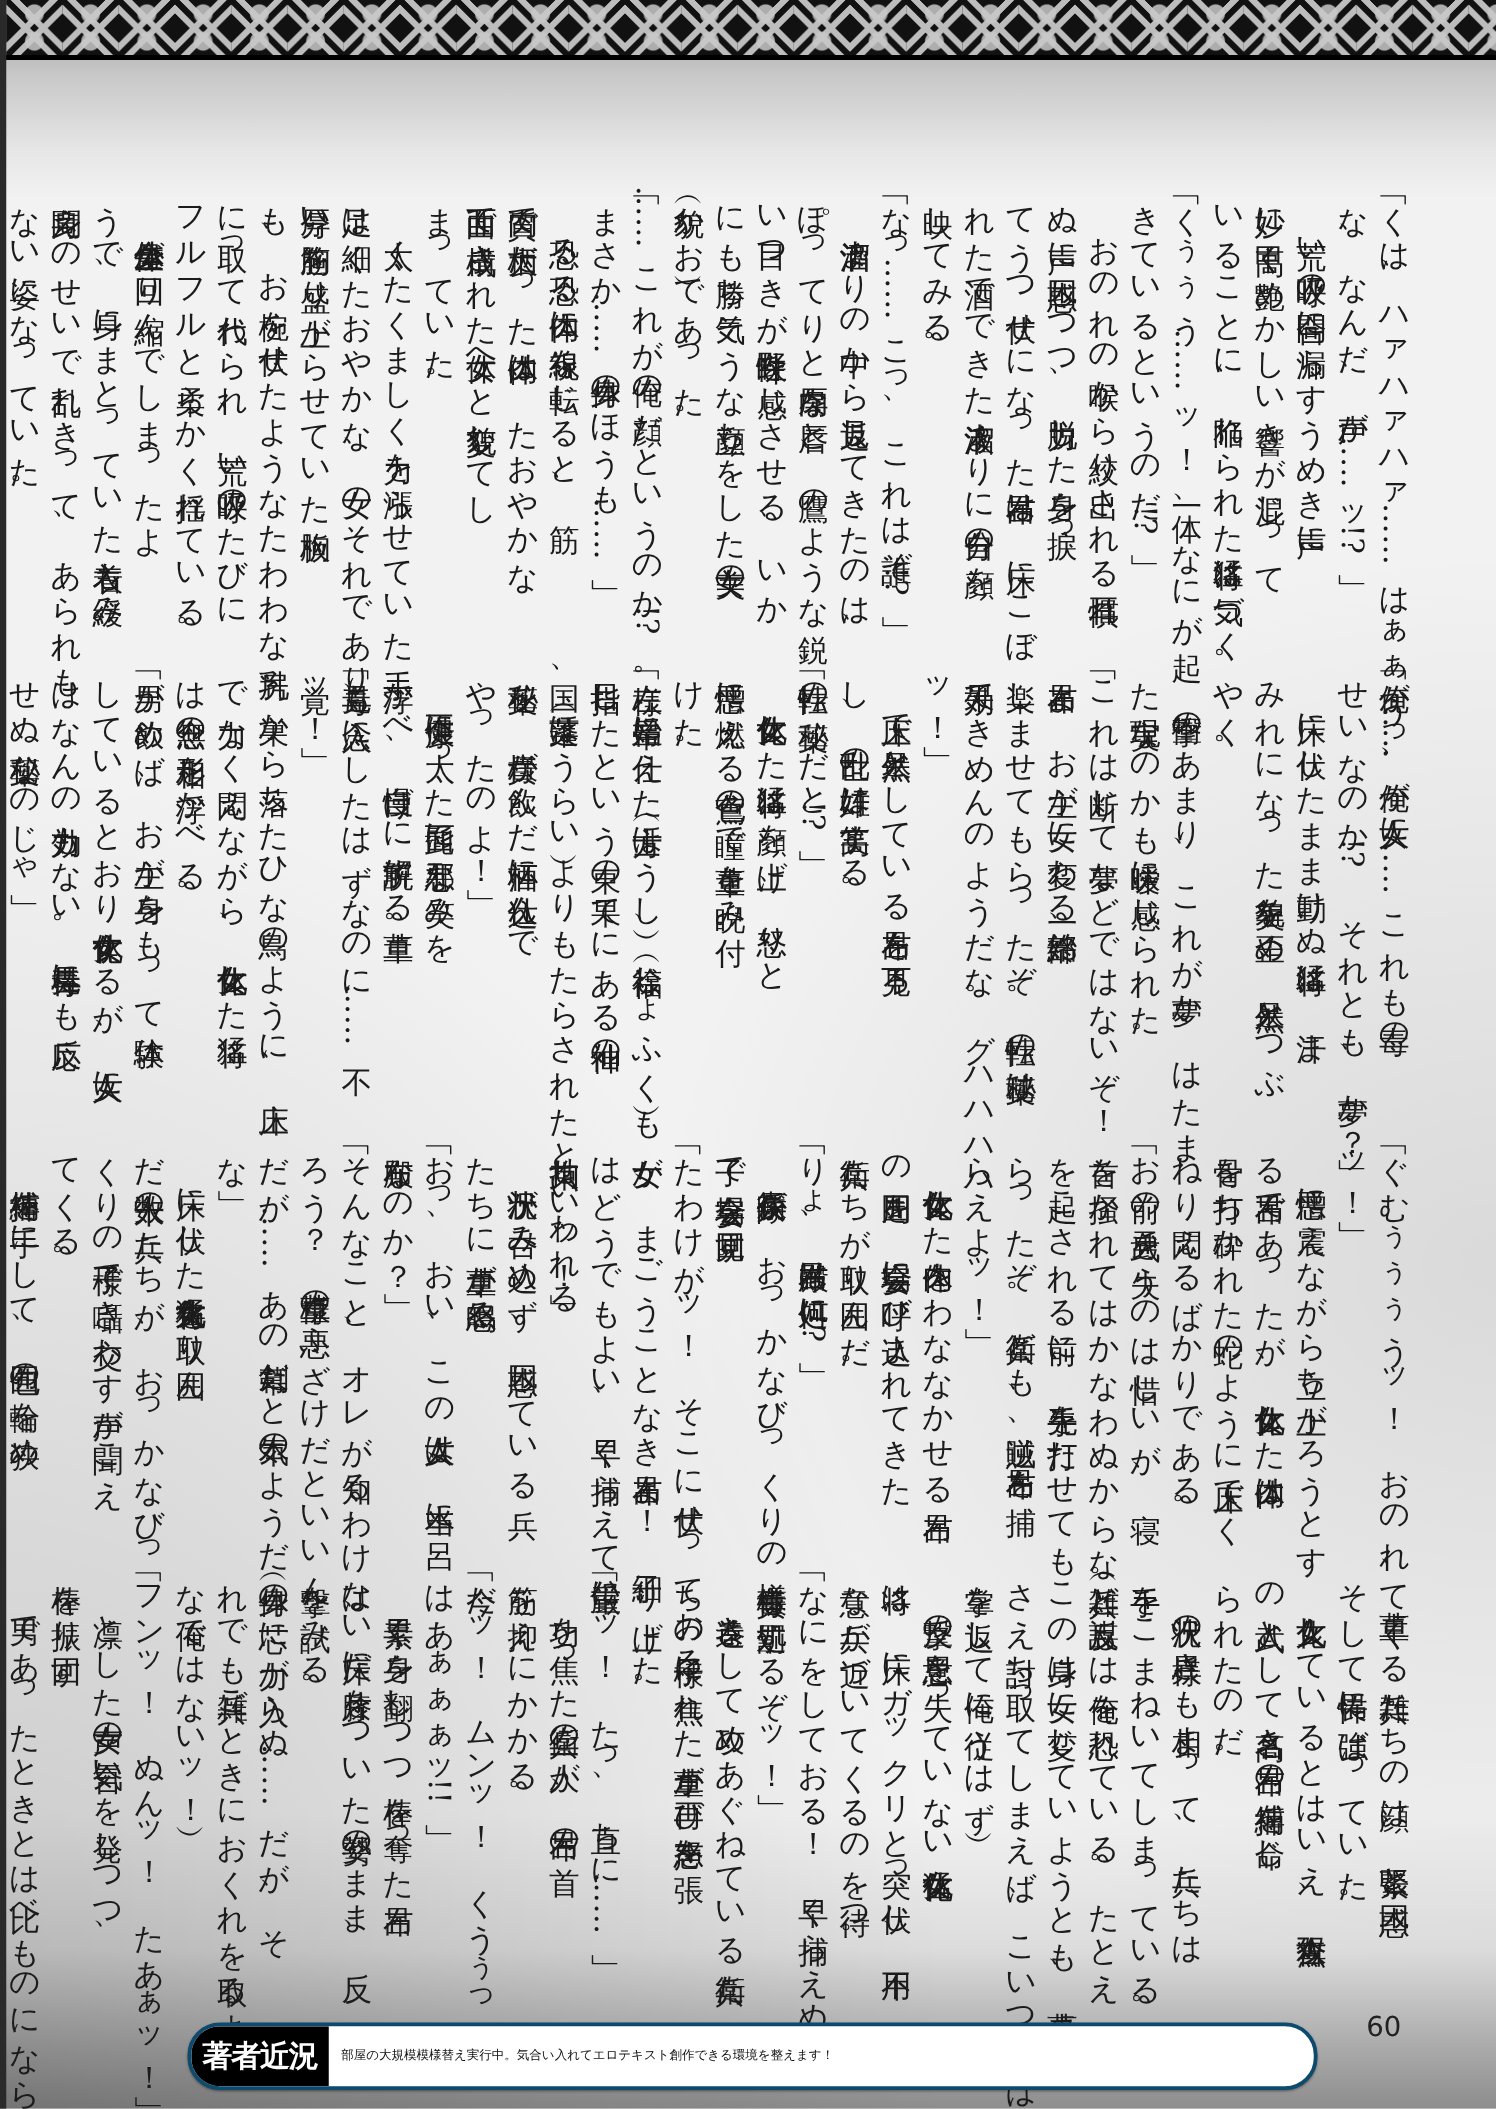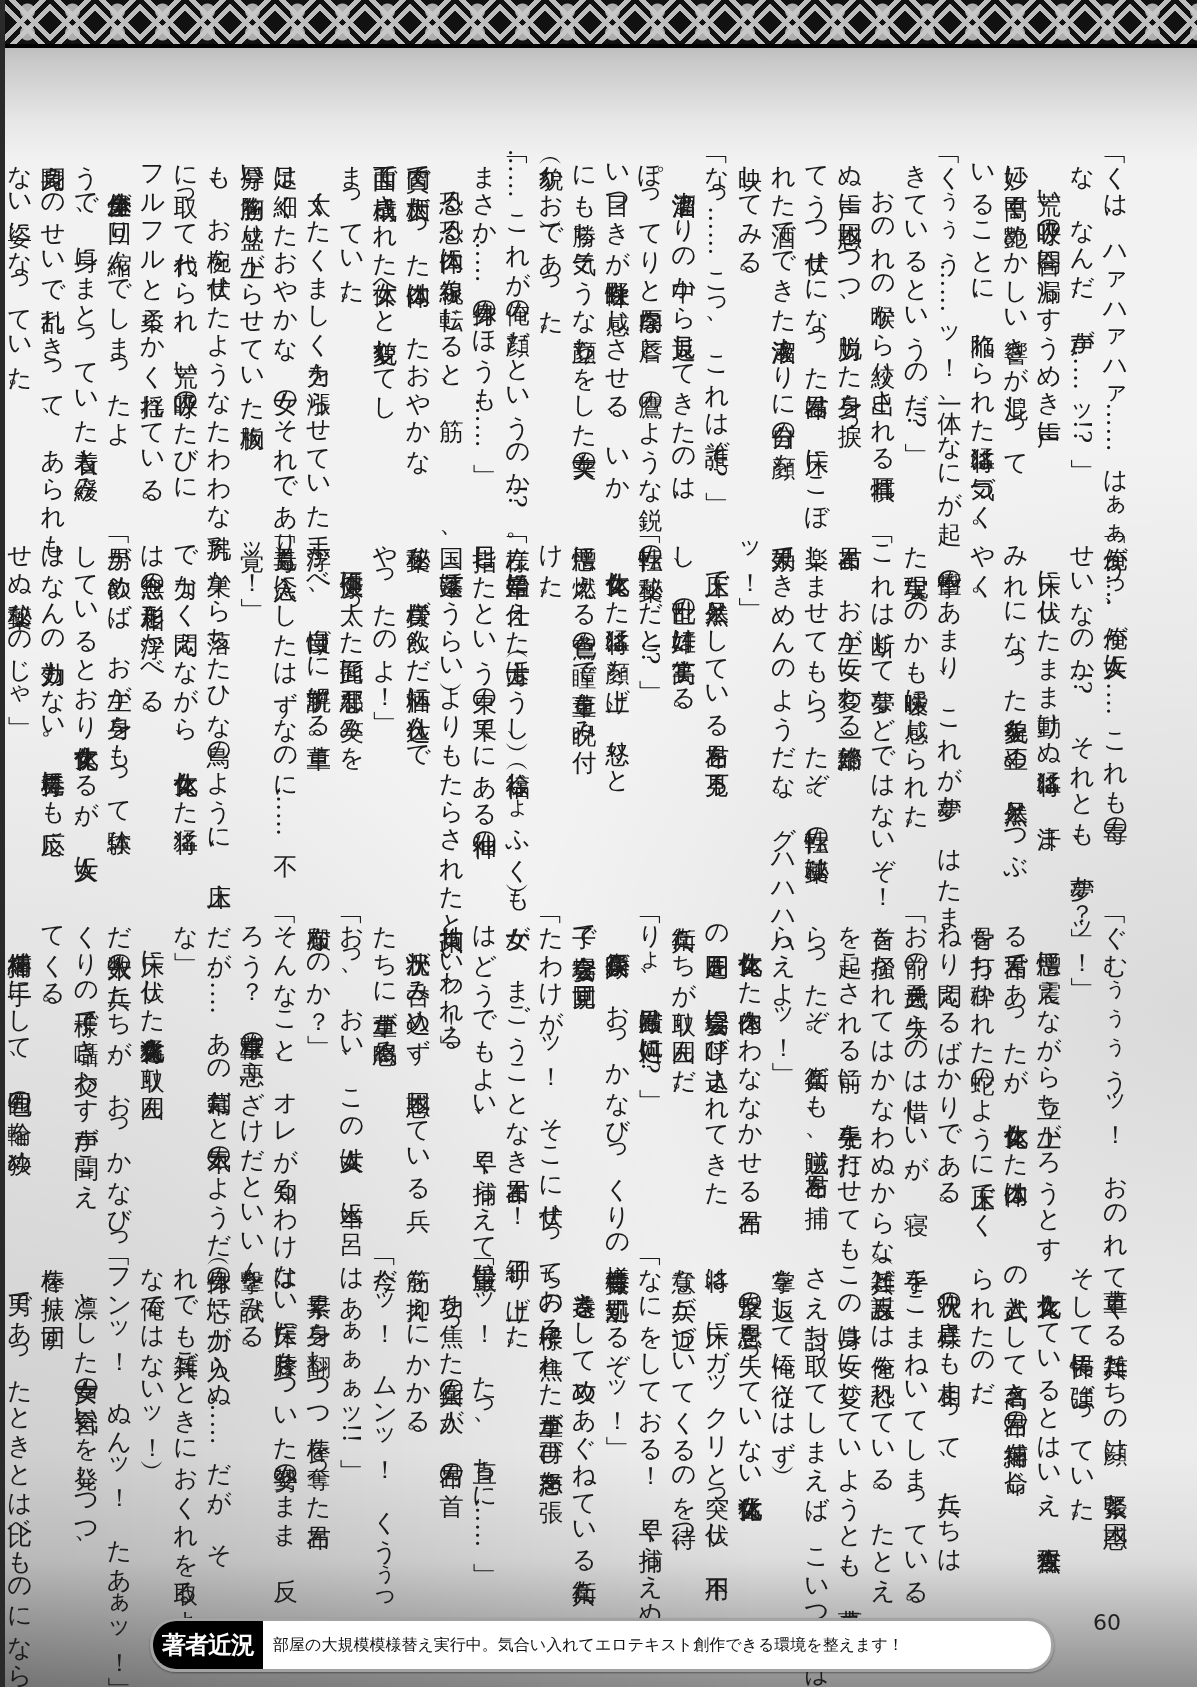--- a/index.html
+++ b/index.html
@@ -43,34 +43,34 @@
     writing-mode: vertical-rl;
     font-size:24.5px;
     line-height:33.2px;
     color:#1b1b1b;
     letter-spacing:0.5px;
   }
   .tier .line { display:block; white-space:nowrap; }
 
   .footer-box {
     position:absolute; left:150px; top:1618px; width:898px; height:48px;
-    border:3px solid #a3a3a3; border-radius:26px; background:#fff;
+    border:3px solid #0c4a6e; border-radius:26px; background:#fff;
     overflow:hidden; box-shadow:0 1px 2px rgba(0,0,0,0.4);
   }
   .footer-label {
     position:absolute; left:0; top:0; width:110px; height:48px;
     background:#000; color:#fff;
     font-family:"DejaVu Sans","Liberation Sans",sans-serif;
     font-weight:bold; font-size:24px; line-height:48px; text-align:center;
     letter-spacing:-1px;
   }
   .footer-text {
     position:absolute; left:120px; top:0; height:48px; line-height:48px;
     font-family:"DejaVu Sans","Liberation Sans",sans-serif;
-    font-size:16px; color:#111; white-space:nowrap;
+    font-size:10px; color:#111; white-space:nowrap;
   }
   .page-number {
     position:absolute; left:1093px; top:1610px;
     font-family:"DejaVu Sans","Liberation Sans",sans-serif;
     font-size:22px; color:#222;
   }
 </style>
 </head>
 <body>
 

